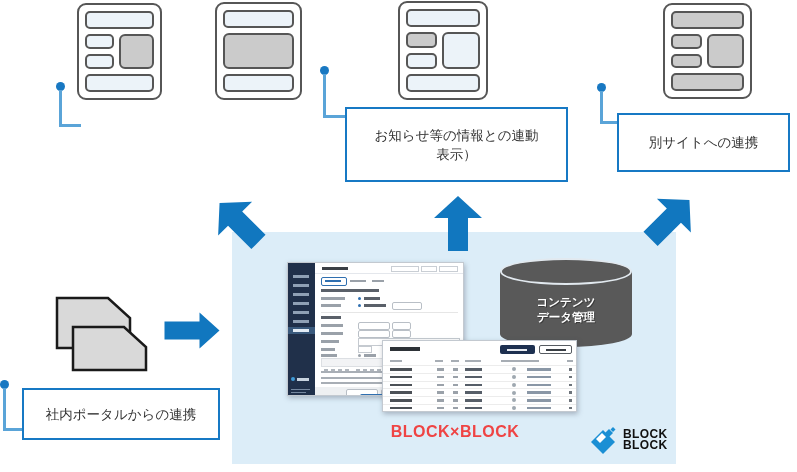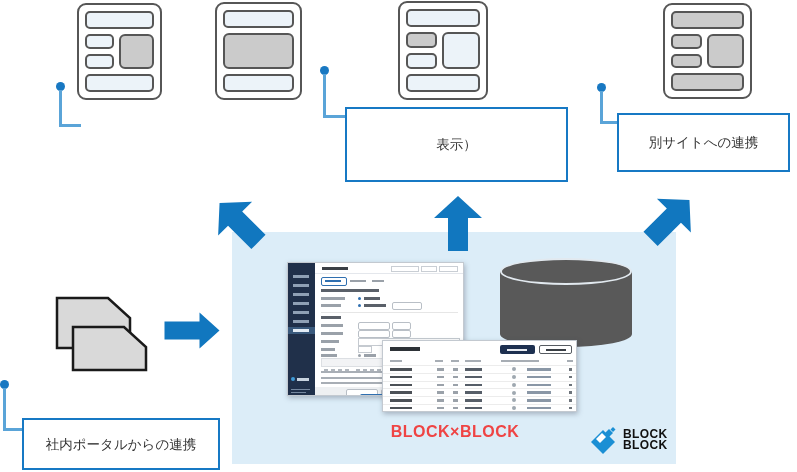--- a/index.html
+++ b/index.html
@@ -159,28 +159,29 @@
   <div class="dot" style="left:597px;top:83px;"></div>
   <div class="cline" style="left:600px;top:91px;width:3px;height:33px;"></div>
   <div class="cline" style="left:600px;top:121px;width:18px;height:3px;"></div>
 
   <div class="dot" style="left:0px;top:380px;"></div>
   <div class="cline" style="left:3px;top:388px;width:3px;height:43px;"></div>
   <div class="cline" style="left:3px;top:428px;width:20px;height:3px;"></div>
 
 
   <div class="callout" style="left:345px;top:107px;width:223px;height:75px;">
+    <span>お知らせ等の情報との連動</span>
     <span>表示）</span>
   </div>
 
   <div class="callout" style="left:617px;top:113px;width:173px;height:59px;">
     <span>別サイトへの連携</span>
   </div>
 
-  <div class="callout" style="left:22px;top:418px;width:198px;height:52px;">
+  <div class="callout" style="left:22px;top:388px;width:198px;height:52px;">
     <span>社内ポータルからの連携</span>
   </div>
 
   <div id="panel"></div>
 
   <svg class="arrow" style="left:215px;top:195px;transform:rotate(-45deg);" width="48" height="55" viewBox="0 0 48 55">
     <polygon points="24,0 48,22 34,22 34,55 14,55 14,22 0,22"></polygon>
   </svg>
   <svg class="arrow" style="left:434px;top:196px;" width="48" height="55" viewBox="0 0 48 55">
     <polygon points="24,0 48,22 34,22 34,55 14,55 14,22 0,22"></polygon>
@@ -282,20 +283,24 @@
     <div style="position:absolute;left:27px;top:124px;right:0;height:10px;background:#eef0f2;"></div>
     <div class="pill" style="left:58px;top:126px;width:30px;height:6px;"></div>
     <div class="pill" style="left:93px;top:126px;width:44px;height:6px;"></div>
     <div class="btnblue" style="left:72px;top:131px;width:40px;height:6px;"></div>
   </div>
 
   <div id="cylinder">
     <div class="cyl-bot"></div>
     <div class="cyl-body"></div>
     <div class="cyl-top"></div>
+    <div id="cyl-label">
+      <div>コンテンツ</div>
+      <div>データ管理</div>
+    </div>
   </div>
 
   <div class="card" id="cms-table">
     <div id="ct-title"></div>
     <div id="ct-btn-primary">
         <span></span>
       </div>
     <div id="ct-btn-secondary">
         <span></span>
       </div>

